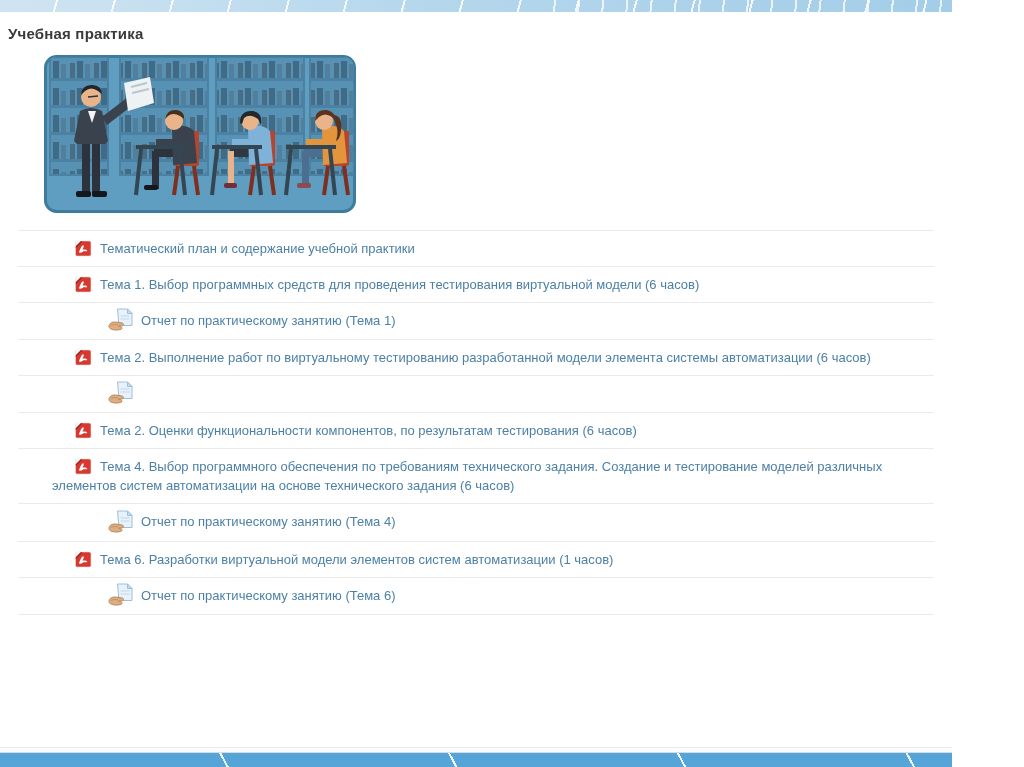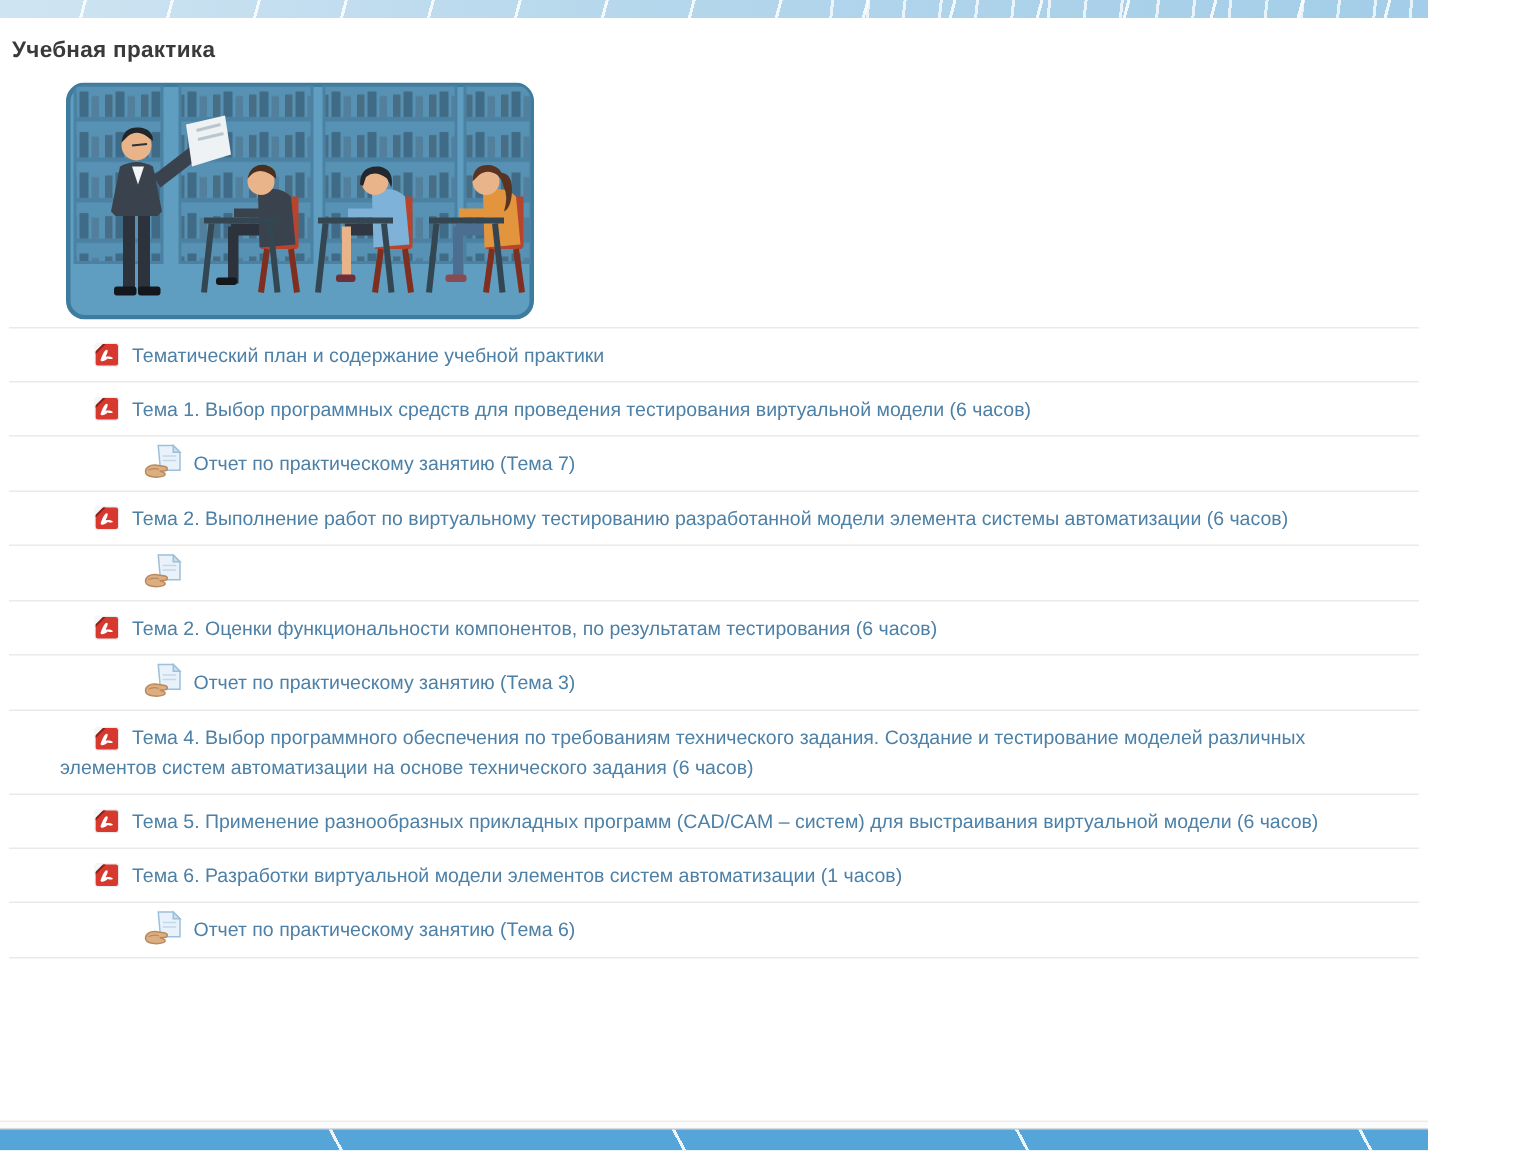--- a/index.html
+++ b/index.html
@@ -40,21 +40,21 @@
     font-size:15px; font-weight:bold; color:#3a3a3a; letter-spacing:.2px;
   }
 
   
   .illustration { position:absolute; top:55px; left:44px; width:312px; height:158px; }
   .illustration svg { display:block; width:100%; height:100%; }
 
   
   .activity-list {
     position:absolute; top:218px; left:6px; right:6px;
-    margin:0; padding:0; list-style:none;
+    margin:12px; padding:0; list-style:none;
     border-bottom:1px solid #eaeaea;
   }
   .activity-row {
     border-top:1px solid #eaeaea;
     padding:8px 26px 8px 34px;
     font-size:13px; line-height:19px;
     background:#fff;
   }
   .activity-link { color:#4d80a7; text-decoration:none; cursor:pointer; }
   .icon-slot { display:inline-block; vertical-align:middle; }
@@ -195,21 +195,21 @@
       <li class="activity-row row-report">
     <a class="activity-link" href="#"><span class="icon-slot">
     <svg viewBox="0 0 29 23" xmlns="http://www.w3.org/2000/svg">
       <path d="M11.5 1 L21.5 1 L26 5.5 L26 17.5 L13 17.5 Z" fill="#e9f2fa" stroke="#9dbfda" stroke-width="1"></path>
       <path d="M21.5 1 L26 5.5 L21.5 5.5 Z" fill="#c9dff0" stroke="#9dbfda" stroke-width="1"></path>
       <line x1="14.5" y1="8" x2="23.5" y2="8" stroke="#c2d7e8" stroke-width="1"></line>
       <line x1="14.5" y1="11" x2="23.5" y2="11" stroke="#c2d7e8" stroke-width="1"></line>
       <path d="M3 18.5 C3 15.5 6 13.8 9.5 14 L16 15 C18 15.4 18 17.6 16 17.9 L12.5 18.2 C15.5 18.6 17.5 20.4 14.8 21.4 C11 22.7 3 22.2 3 18.5 Z" fill="#dcae80" stroke="#b98a5f" stroke-width="1"></path>
       <path d="M5 17.5 C7 16.3 10 16.3 12 17" fill="none" stroke="#b98a5f" stroke-width="0.8"></path>
     </svg>
-  </span><span class="activity-label">Отчет по практическому занятию (Тема 7)</span></a>
+  </span><span class="activity-label">Отчет по практическому занятию (Тема 1)</span></a>
   </li>
       <li class="activity-row row-pdf">
     <a class="activity-link" href="#"><span class="icon-slot">
     <svg viewBox="0 0 20 20" xmlns="http://www.w3.org/2000/svg">
       <rect x="2" y="2.5" width="16.5" height="16" rx="2" fill="#e9edf0"></rect>
       <rect x="2.8" y="3.3" width="14.9" height="14.4" rx="1.5" fill="#d7392f"></rect>
       <path d="M2.8 3.3 L9.5 3.3 L2.8 10 Z" fill="#8f1f1b"></path>
       <path d="M2.8 3.3 L8.8 3.3 L2.8 9.3 Z" fill="#f4f6f7" transform="translate(-0.6,-0.6)"></path>
       <path d="M6 14 C7.4 10.2 8.8 7.2 10.2 7.2 C11.3 7.2 10.8 9.4 9.4 11.8 C11.4 11.3 13.8 11.8 14.2 12.7 C14.5 13.5 12.3 13.5 10.8 13 C8.8 14.8 6.5 15.6 6 14 Z" fill="#ffffff"></path>
     </svg>
@@ -231,53 +231,42 @@
     <a class="activity-link" href="#"><span class="icon-slot">
     <svg viewBox="0 0 20 20" xmlns="http://www.w3.org/2000/svg">
       <rect x="2" y="2.5" width="16.5" height="16" rx="2" fill="#e9edf0"></rect>
       <rect x="2.8" y="3.3" width="14.9" height="14.4" rx="1.5" fill="#d7392f"></rect>
       <path d="M2.8 3.3 L9.5 3.3 L2.8 10 Z" fill="#8f1f1b"></path>
       <path d="M2.8 3.3 L8.8 3.3 L2.8 9.3 Z" fill="#f4f6f7" transform="translate(-0.6,-0.6)"></path>
       <path d="M6 14 C7.4 10.2 8.8 7.2 10.2 7.2 C11.3 7.2 10.8 9.4 9.4 11.8 C11.4 11.3 13.8 11.8 14.2 12.7 C14.5 13.5 12.3 13.5 10.8 13 C8.8 14.8 6.5 15.6 6 14 Z" fill="#ffffff"></path>
     </svg>
   </span><span class="activity-label">Тема 2. Оценки функциональности компонентов, по результатам тестирования (6 часов)</span></a>
   </li>
-      <li class="activity-row row-report">
-    <a class="activity-link" href="#"><span class="icon-slot">
-    <svg viewBox="0 0 29 23" xmlns="http://www.w3.org/2000/svg">
-      <path d="M11.5 1 L21.5 1 L26 5.5 L26 17.5 L13 17.5 Z" fill="#e9f2fa" stroke="#9dbfda" stroke-width="1"></path>
-      <path d="M21.5 1 L26 5.5 L21.5 5.5 Z" fill="#c9dff0" stroke="#9dbfda" stroke-width="1"></path>
-      <line x1="14.5" y1="8" x2="23.5" y2="8" stroke="#c2d7e8" stroke-width="1"></line>
-      <line x1="14.5" y1="11" x2="23.5" y2="11" stroke="#c2d7e8" stroke-width="1"></line>
-      <path d="M3 18.5 C3 15.5 6 13.8 9.5 14 L16 15 C18 15.4 18 17.6 16 17.9 L12.5 18.2 C15.5 18.6 17.5 20.4 14.8 21.4 C11 22.7 3 22.2 3 18.5 Z" fill="#dcae80" stroke="#b98a5f" stroke-width="1"></path>
-      <path d="M5 17.5 C7 16.3 10 16.3 12 17" fill="none" stroke="#b98a5f" stroke-width="0.8"></path>
-    </svg>
-  </span><span class="activity-label">Отчет по практическому занятию (Тема 3)</span></a>
-  </li>
       <li class="activity-row row-pdf">
     <a class="activity-link" href="#"><span class="icon-slot">
     <svg viewBox="0 0 20 20" xmlns="http://www.w3.org/2000/svg">
       <rect x="2" y="2.5" width="16.5" height="16" rx="2" fill="#e9edf0"></rect>
       <rect x="2.8" y="3.3" width="14.9" height="14.4" rx="1.5" fill="#d7392f"></rect>
       <path d="M2.8 3.3 L9.5 3.3 L2.8 10 Z" fill="#8f1f1b"></path>
       <path d="M2.8 3.3 L8.8 3.3 L2.8 9.3 Z" fill="#f4f6f7" transform="translate(-0.6,-0.6)"></path>
       <path d="M6 14 C7.4 10.2 8.8 7.2 10.2 7.2 C11.3 7.2 10.8 9.4 9.4 11.8 C11.4 11.3 13.8 11.8 14.2 12.7 C14.5 13.5 12.3 13.5 10.8 13 C8.8 14.8 6.5 15.6 6 14 Z" fill="#ffffff"></path>
     </svg>
   </span><span class="activity-label">Тема 4. Выбор программного обеспечения по требованиям технического задания. Создание и тестирование моделей различных элементов систем автоматизации на основе технического задания (6 часов)</span></a>
   </li>
-      <li class="activity-row row-pdf">
-    <a class="activity-link" href="#"><span class="icon-slot">
-    <svg viewBox="0 0 20 20" xmlns="http://www.w3.org/2000/svg">
-      <rect x="2" y="2.5" width="16.5" height="16" rx="2" fill="#e9edf0"></rect>
-      <rect x="2.8" y="3.3" width="14.9" height="14.4" rx="1.5" fill="#d7392f"></rect>
-      <path d="M2.8 3.3 L9.5 3.3 L2.8 10 Z" fill="#8f1f1b"></path>
-      <path d="M2.8 3.3 L8.8 3.3 L2.8 9.3 Z" fill="#f4f6f7" transform="translate(-0.6,-0.6)"></path>
-      <path d="M6 14 C7.4 10.2 8.8 7.2 10.2 7.2 C11.3 7.2 10.8 9.4 9.4 11.8 C11.4 11.3 13.8 11.8 14.2 12.7 C14.5 13.5 12.3 13.5 10.8 13 C8.8 14.8 6.5 15.6 6 14 Z" fill="#ffffff"></path>
-    </svg>
-  </span><span class="activity-label">Тема 5. Применение разнообразных прикладных программ (CAD/CAM – систем) для выстраивания виртуальной модели (6 часов)</span></a>
+      <li class="activity-row row-report">
+    <a class="activity-link" href="#"><span class="icon-slot">
+    <svg viewBox="0 0 29 23" xmlns="http://www.w3.org/2000/svg">
+      <path d="M11.5 1 L21.5 1 L26 5.5 L26 17.5 L13 17.5 Z" fill="#e9f2fa" stroke="#9dbfda" stroke-width="1"></path>
+      <path d="M21.5 1 L26 5.5 L21.5 5.5 Z" fill="#c9dff0" stroke="#9dbfda" stroke-width="1"></path>
+      <line x1="14.5" y1="8" x2="23.5" y2="8" stroke="#c2d7e8" stroke-width="1"></line>
+      <line x1="14.5" y1="11" x2="23.5" y2="11" stroke="#c2d7e8" stroke-width="1"></line>
+      <path d="M3 18.5 C3 15.5 6 13.8 9.5 14 L16 15 C18 15.4 18 17.6 16 17.9 L12.5 18.2 C15.5 18.6 17.5 20.4 14.8 21.4 C11 22.7 3 22.2 3 18.5 Z" fill="#dcae80" stroke="#b98a5f" stroke-width="1"></path>
+      <path d="M5 17.5 C7 16.3 10 16.3 12 17" fill="none" stroke="#b98a5f" stroke-width="0.8"></path>
+    </svg>
+  </span><span class="activity-label">Отчет по практическому занятию (Тема 4)</span></a>
   </li>
       <li class="activity-row row-pdf">
     <a class="activity-link" href="#"><span class="icon-slot">
     <svg viewBox="0 0 20 20" xmlns="http://www.w3.org/2000/svg">
       <rect x="2" y="2.5" width="16.5" height="16" rx="2" fill="#e9edf0"></rect>
       <rect x="2.8" y="3.3" width="14.9" height="14.4" rx="1.5" fill="#d7392f"></rect>
       <path d="M2.8 3.3 L9.5 3.3 L2.8 10 Z" fill="#8f1f1b"></path>
       <path d="M2.8 3.3 L8.8 3.3 L2.8 9.3 Z" fill="#f4f6f7" transform="translate(-0.6,-0.6)"></path>
       <path d="M6 14 C7.4 10.2 8.8 7.2 10.2 7.2 C11.3 7.2 10.8 9.4 9.4 11.8 C11.4 11.3 13.8 11.8 14.2 12.7 C14.5 13.5 12.3 13.5 10.8 13 C8.8 14.8 6.5 15.6 6 14 Z" fill="#ffffff"></path>
     </svg>

